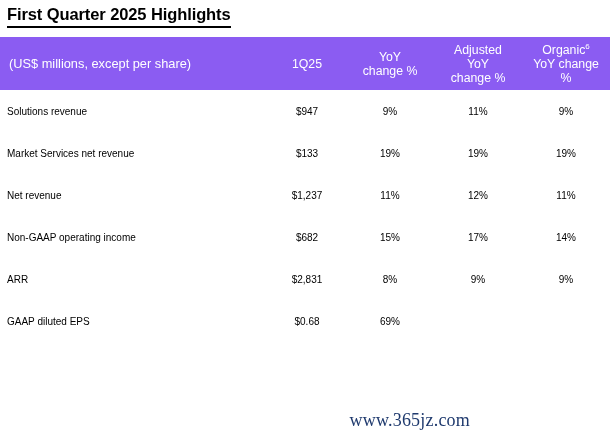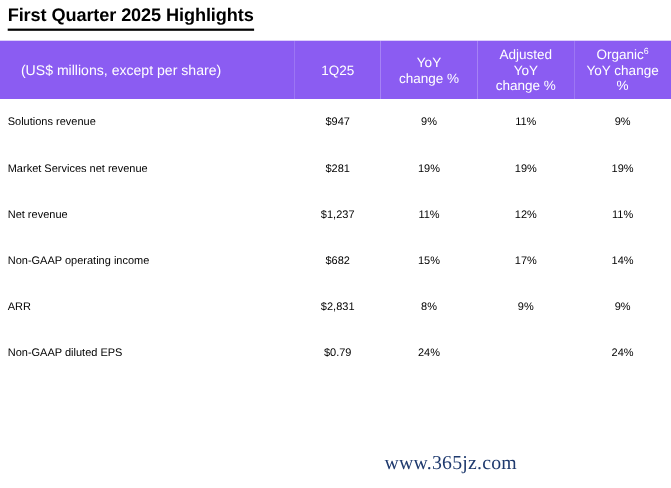--- a/index.html
+++ b/index.html
@@ -66,21 +66,21 @@
     font-size: 12.3px;
     font-weight: normal;
     line-height: 14px;
     padding: 0;
     height: 53px;
     vertical-align: middle;
     box-sizing: border-box;
   }
   th.h-label {
     text-align: left;
-    padding-left: 19px;
+    padding-left: 9px;
     font-size: 12.8px;
   }
   th.h-center {
     text-align: center;
   }
   th .hline { display: block; }
   th sup {
     font-size: 8px;
     vertical-align: super;
     line-height: 0;
@@ -161,21 +161,21 @@
     <tbody>
       <tr>
         <td class="t-label">Solutions revenue</td>
         <td class="t-num">$947</td>
         <td class="t-num">9%</td>
         <td class="t-num">11%</td>
         <td class="t-num">9%</td>
       </tr>
       <tr>
         <td class="t-label">Market Services net revenue</td>
-        <td class="t-num">$281</td>
+        <td class="t-num">$133</td>
         <td class="t-num">19%</td>
         <td class="t-num">19%</td>
         <td class="t-num">19%</td>
       </tr>
       <tr>
         <td class="t-label">Net revenue</td>
         <td class="t-num">$1,237</td>
         <td class="t-num">11%</td>
         <td class="t-num">12%</td>
         <td class="t-num">11%</td>
@@ -188,24 +188,24 @@
         <td class="t-num">14%</td>
       </tr>
       <tr>
         <td class="t-label">ARR</td>
         <td class="t-num">$2,831</td>
         <td class="t-num">8%</td>
         <td class="t-num">9%</td>
         <td class="t-num">9%</td>
       </tr>
       <tr>
-        <td class="t-label">Non-GAAP diluted EPS</td>
-        <td class="t-num">$0.79</td>
-        <td class="t-num">24%</td>
+        <td class="t-label">GAAP diluted EPS</td>
+        <td class="t-num">$0.68</td>
+        <td class="t-num">69%</td>
         <td class="t-num"></td>
-        <td class="t-num">24%</td>
+        <td class="t-num"></td>
       </tr>
     </tbody>
   </table>
 
   <div class="watermark">www.365jz.com</div>
 
 </div>
 
 </body></html>

